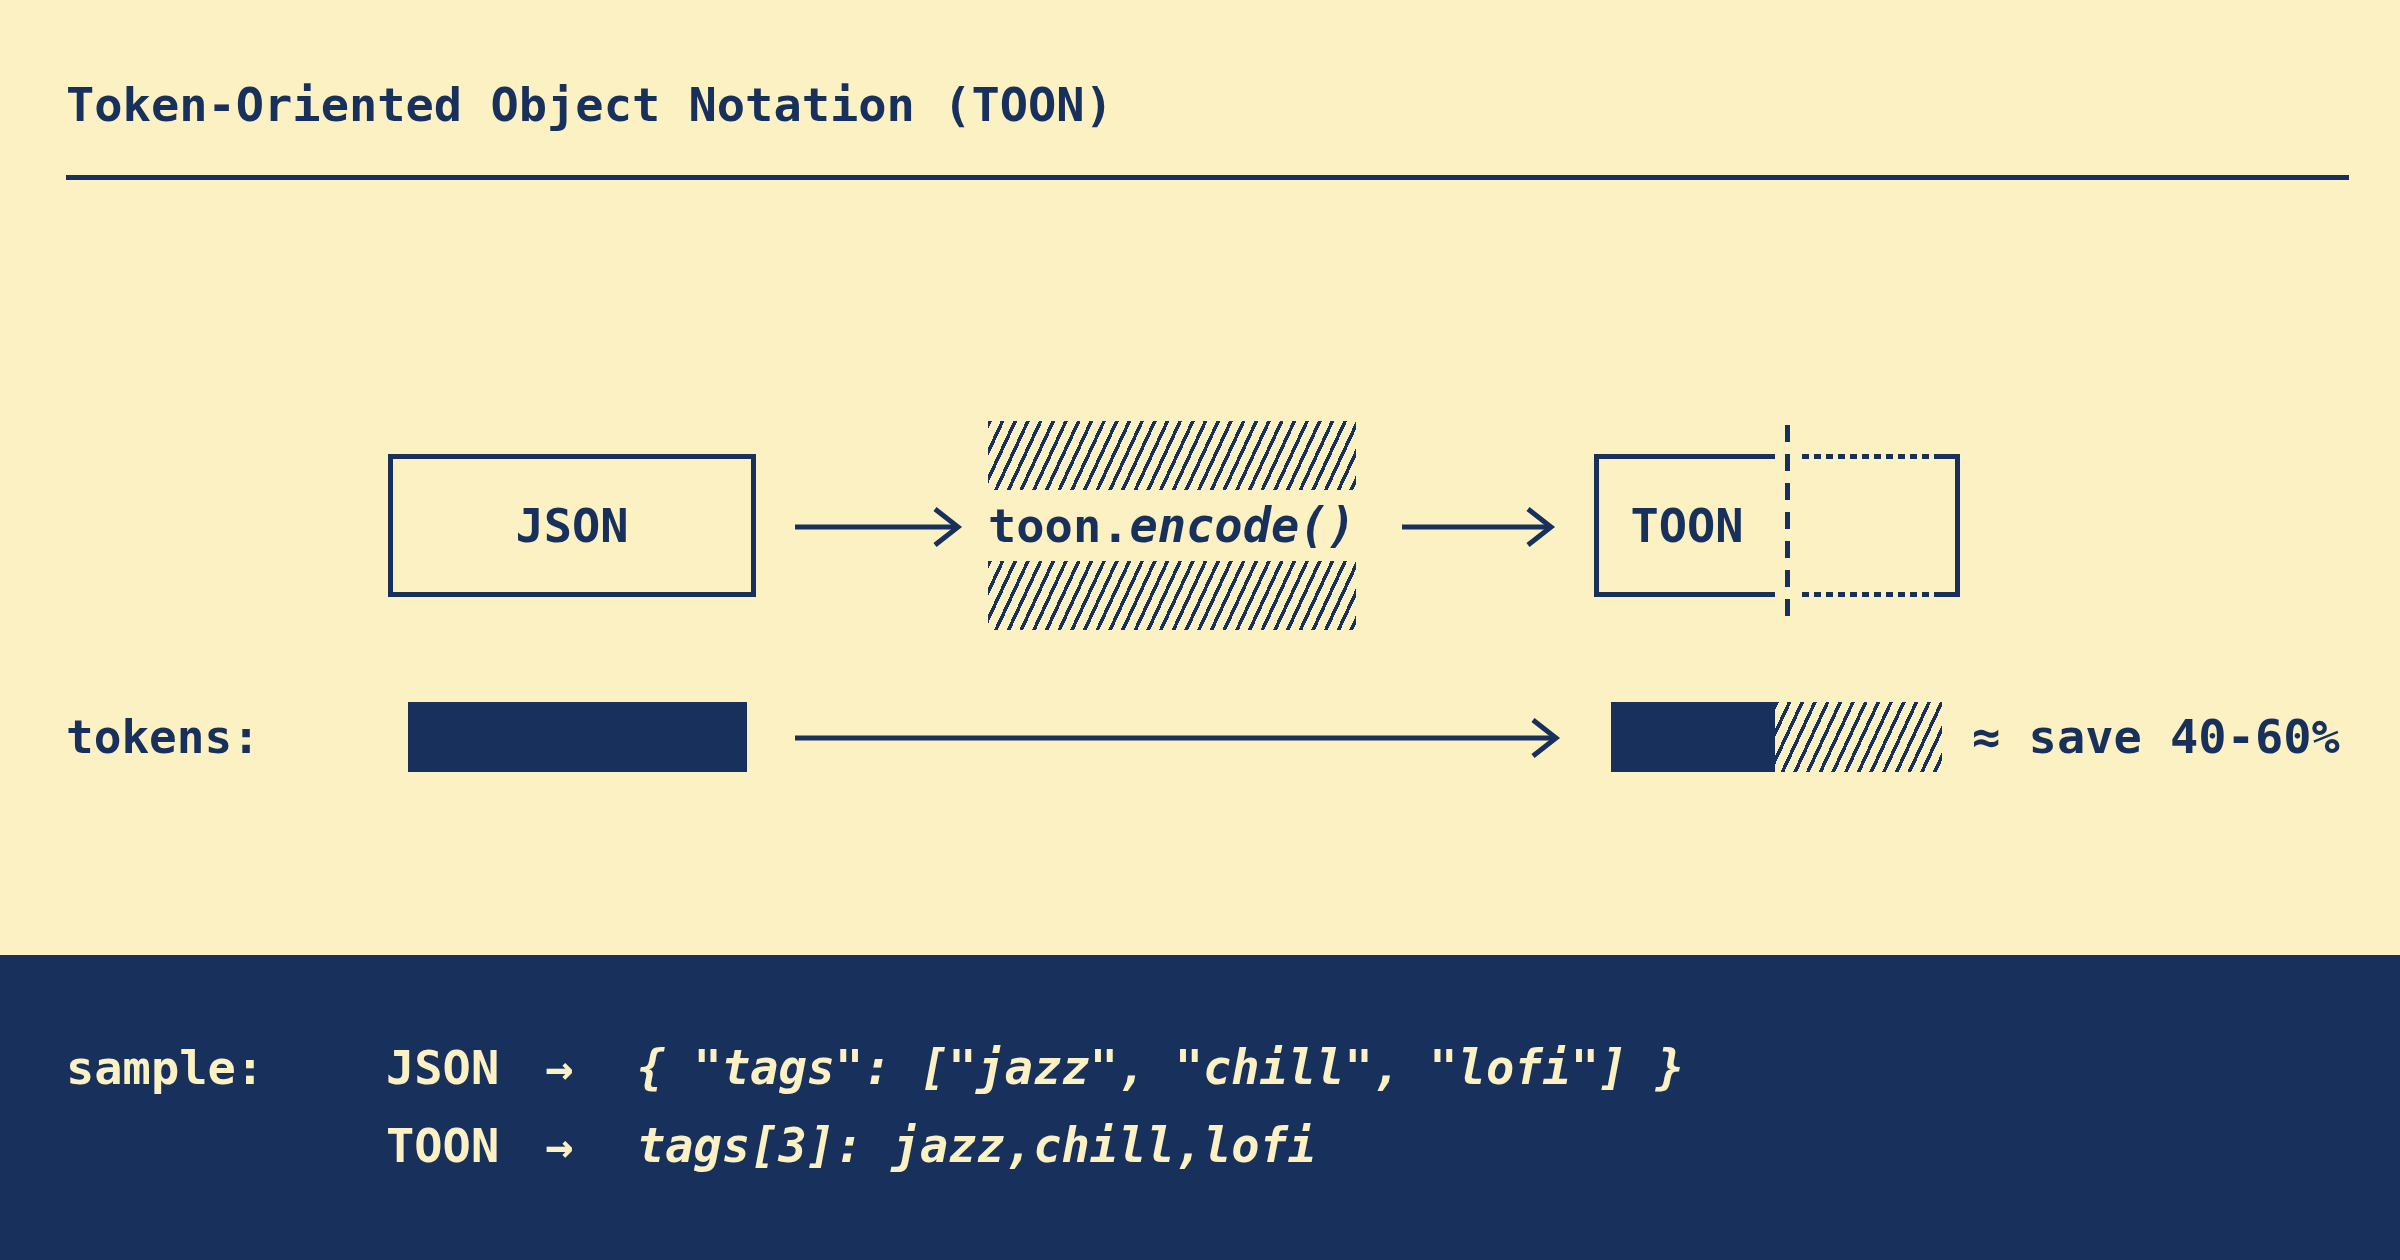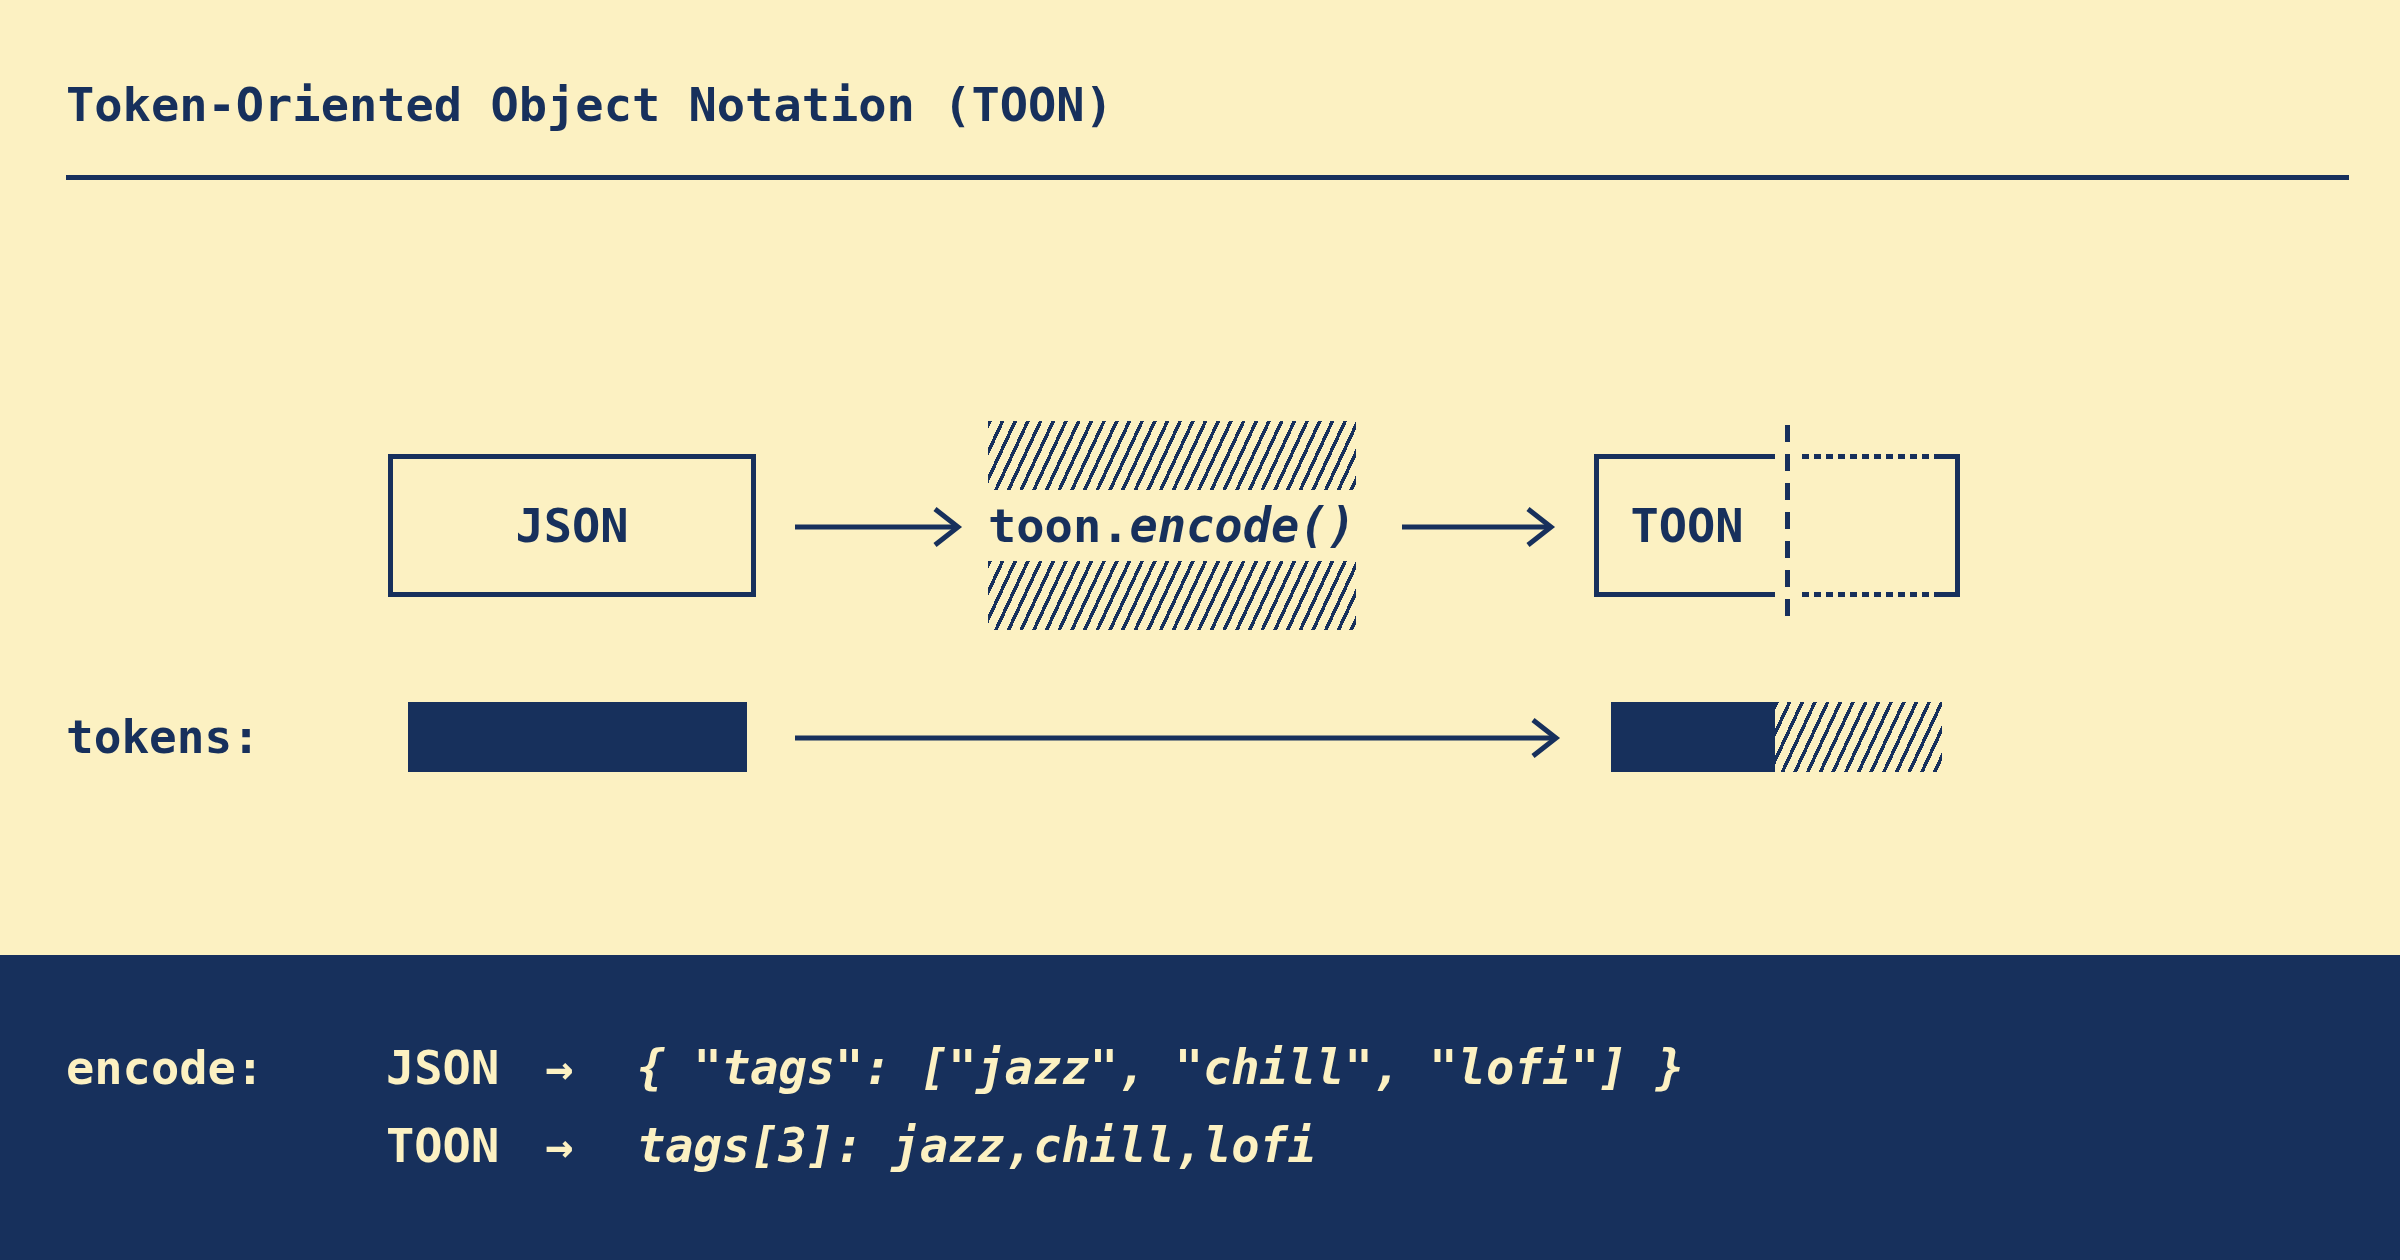--- a/index.html
+++ b/index.html
@@ -162,23 +162,24 @@
   <div class="abs tokens-label">tokens:</div>
   <div class="abs bar-json"></div>
 
   <svg class="abs arrow-svg" style="left:793px; top:714px;" width="772" height="48" viewBox="0 0 772 48">
     <line x1="2" y1="24" x2="760" y2="24"></line>
     <path d="M 740 6 L 763 24 L 740 42"></path>
   </svg>
 
   <div class="abs bar-toon-solid"></div>
   <div class="abs hatch bar-toon-hatch"></div>
+  <div class="abs savings-label">≈ save 40-60%</div>
 
   <div class="abs sample-panel"></div>
-  <div class="abs sample-text sample-label">encode:</div>
+  <div class="abs sample-text sample-label">sample:</div>
 
   <div class="abs sample-text row1 fmt">JSON</div>
   <div class="abs sample-text row1 arr">→</div>
   <div class="abs sample-text row1 code">{ "tags": ["jazz", "chill", "lofi"] }</div>
 
   <div class="abs sample-text row2 fmt">TOON</div>
   <div class="abs sample-text row2 arr">→</div>
   <div class="abs sample-text row2 code">tags[3]: jazz,chill,lofi</div>
 
 </div>

